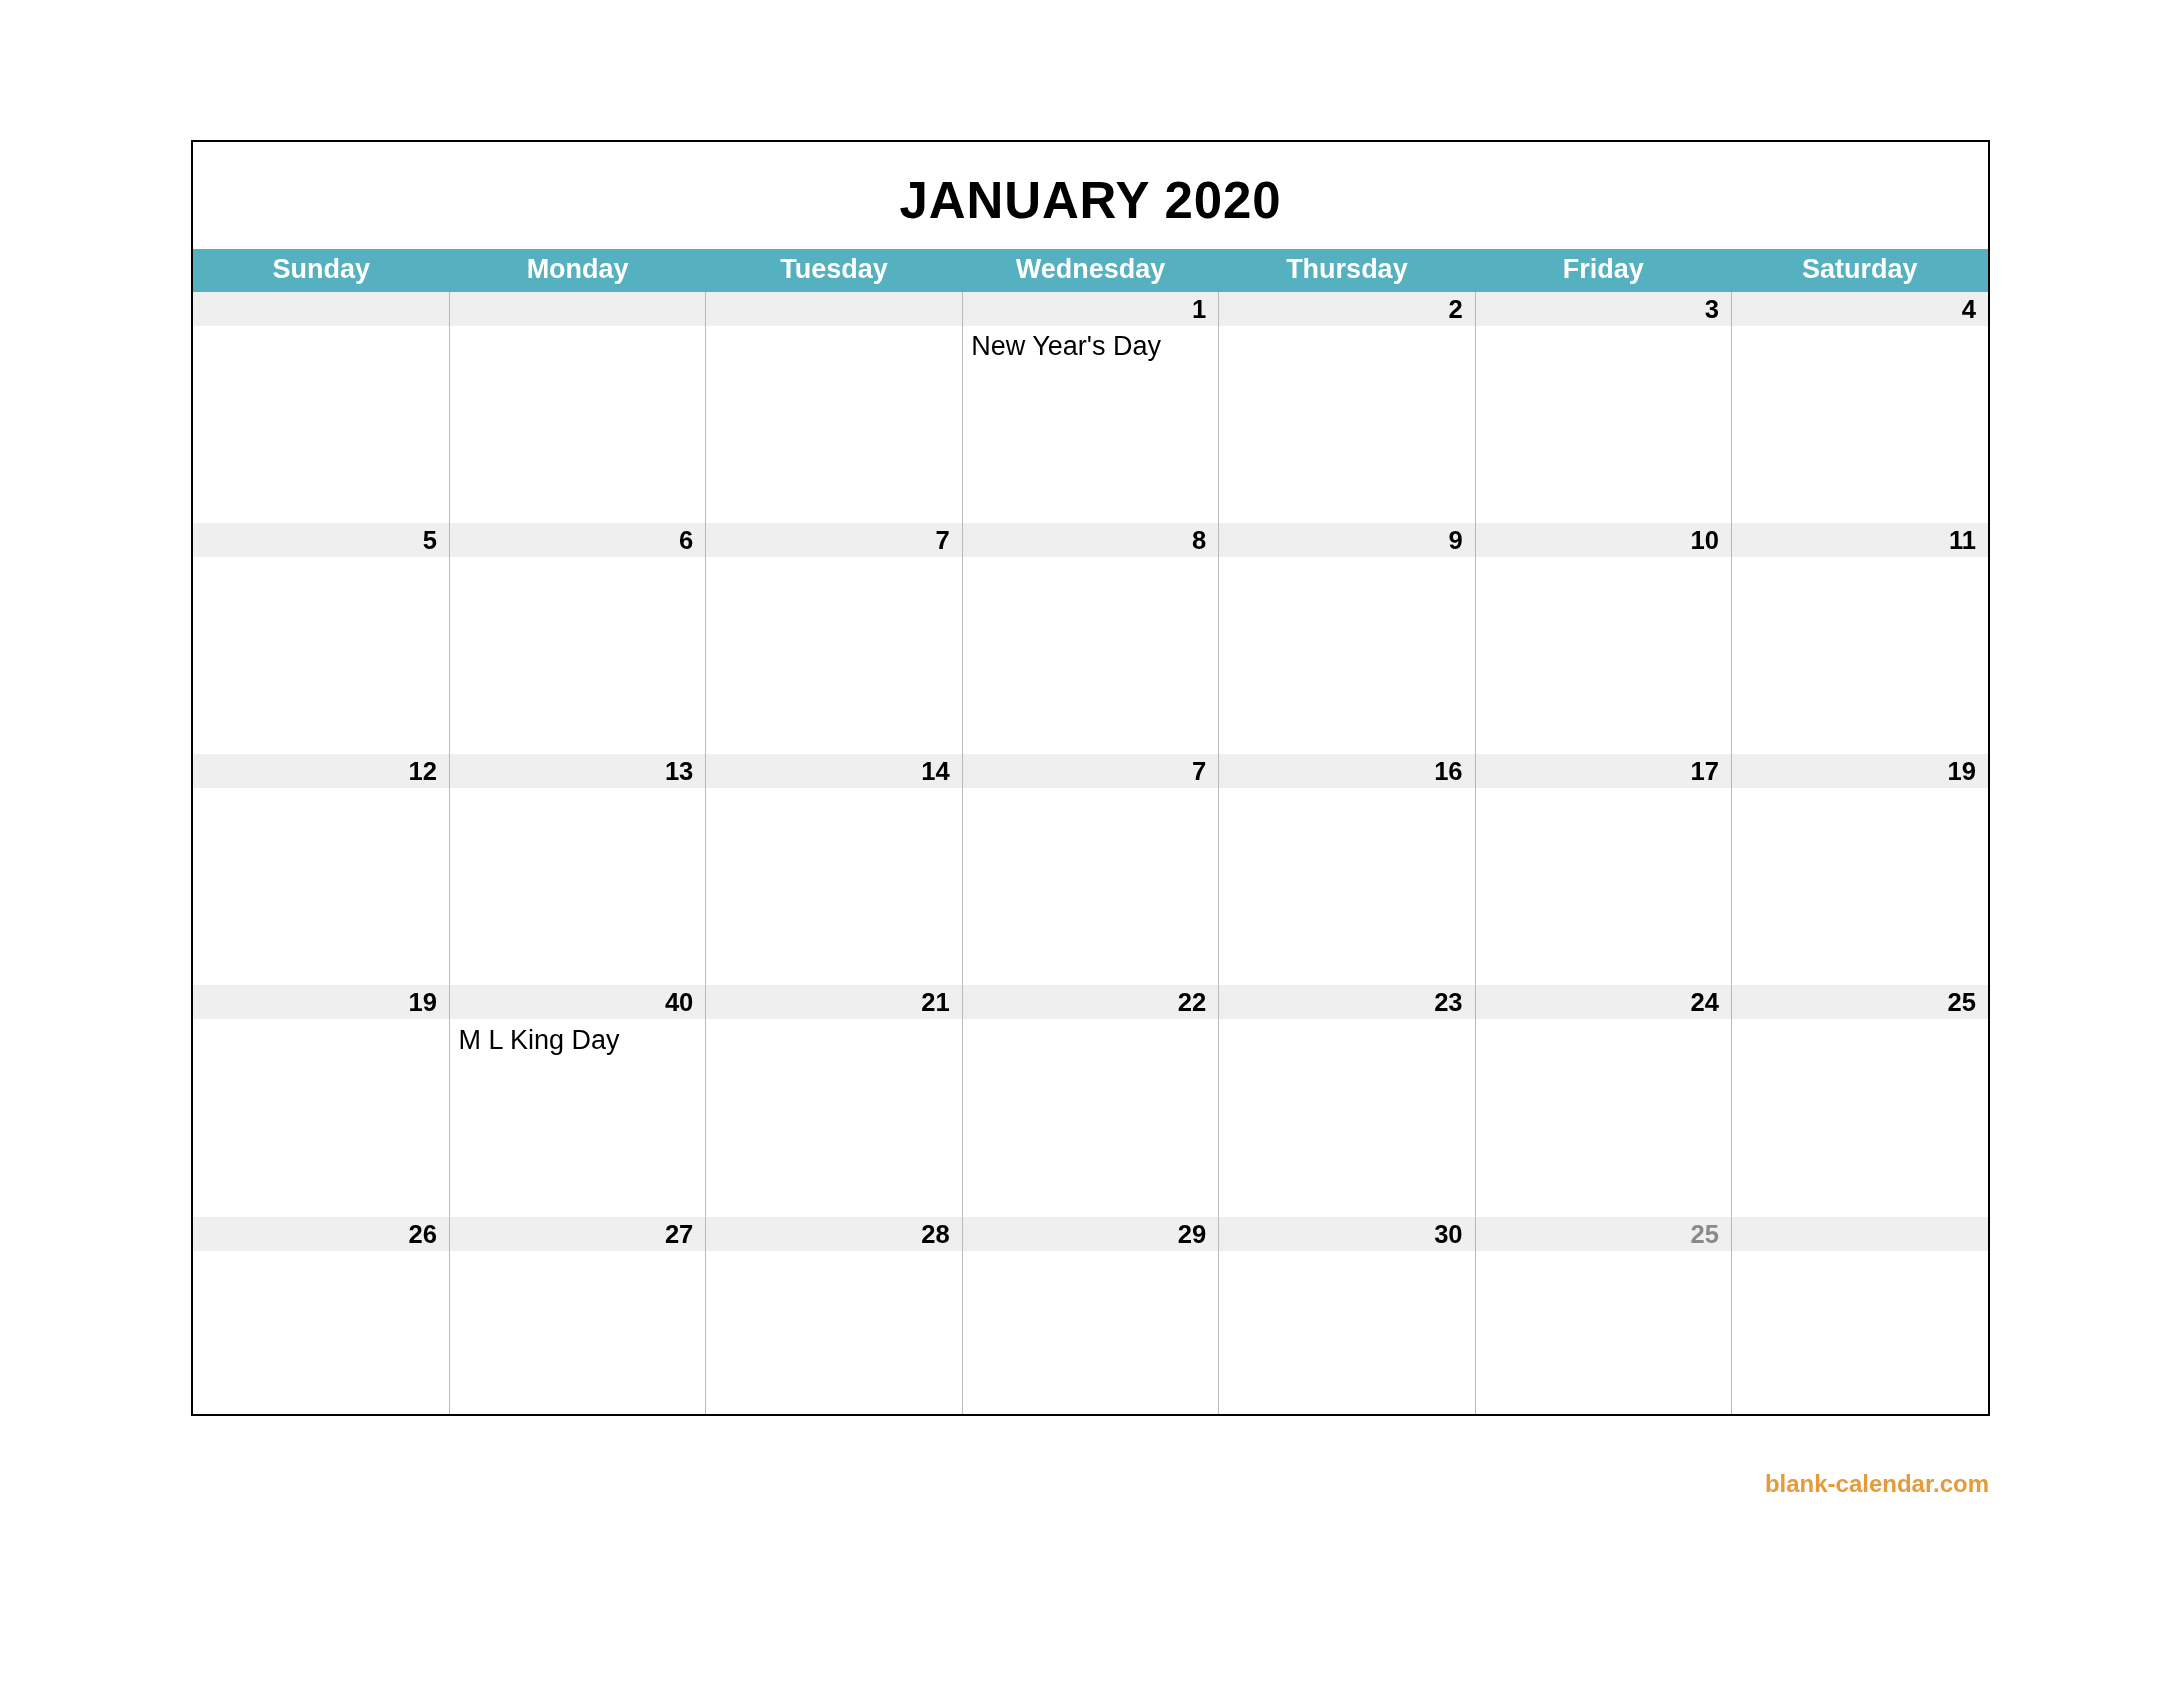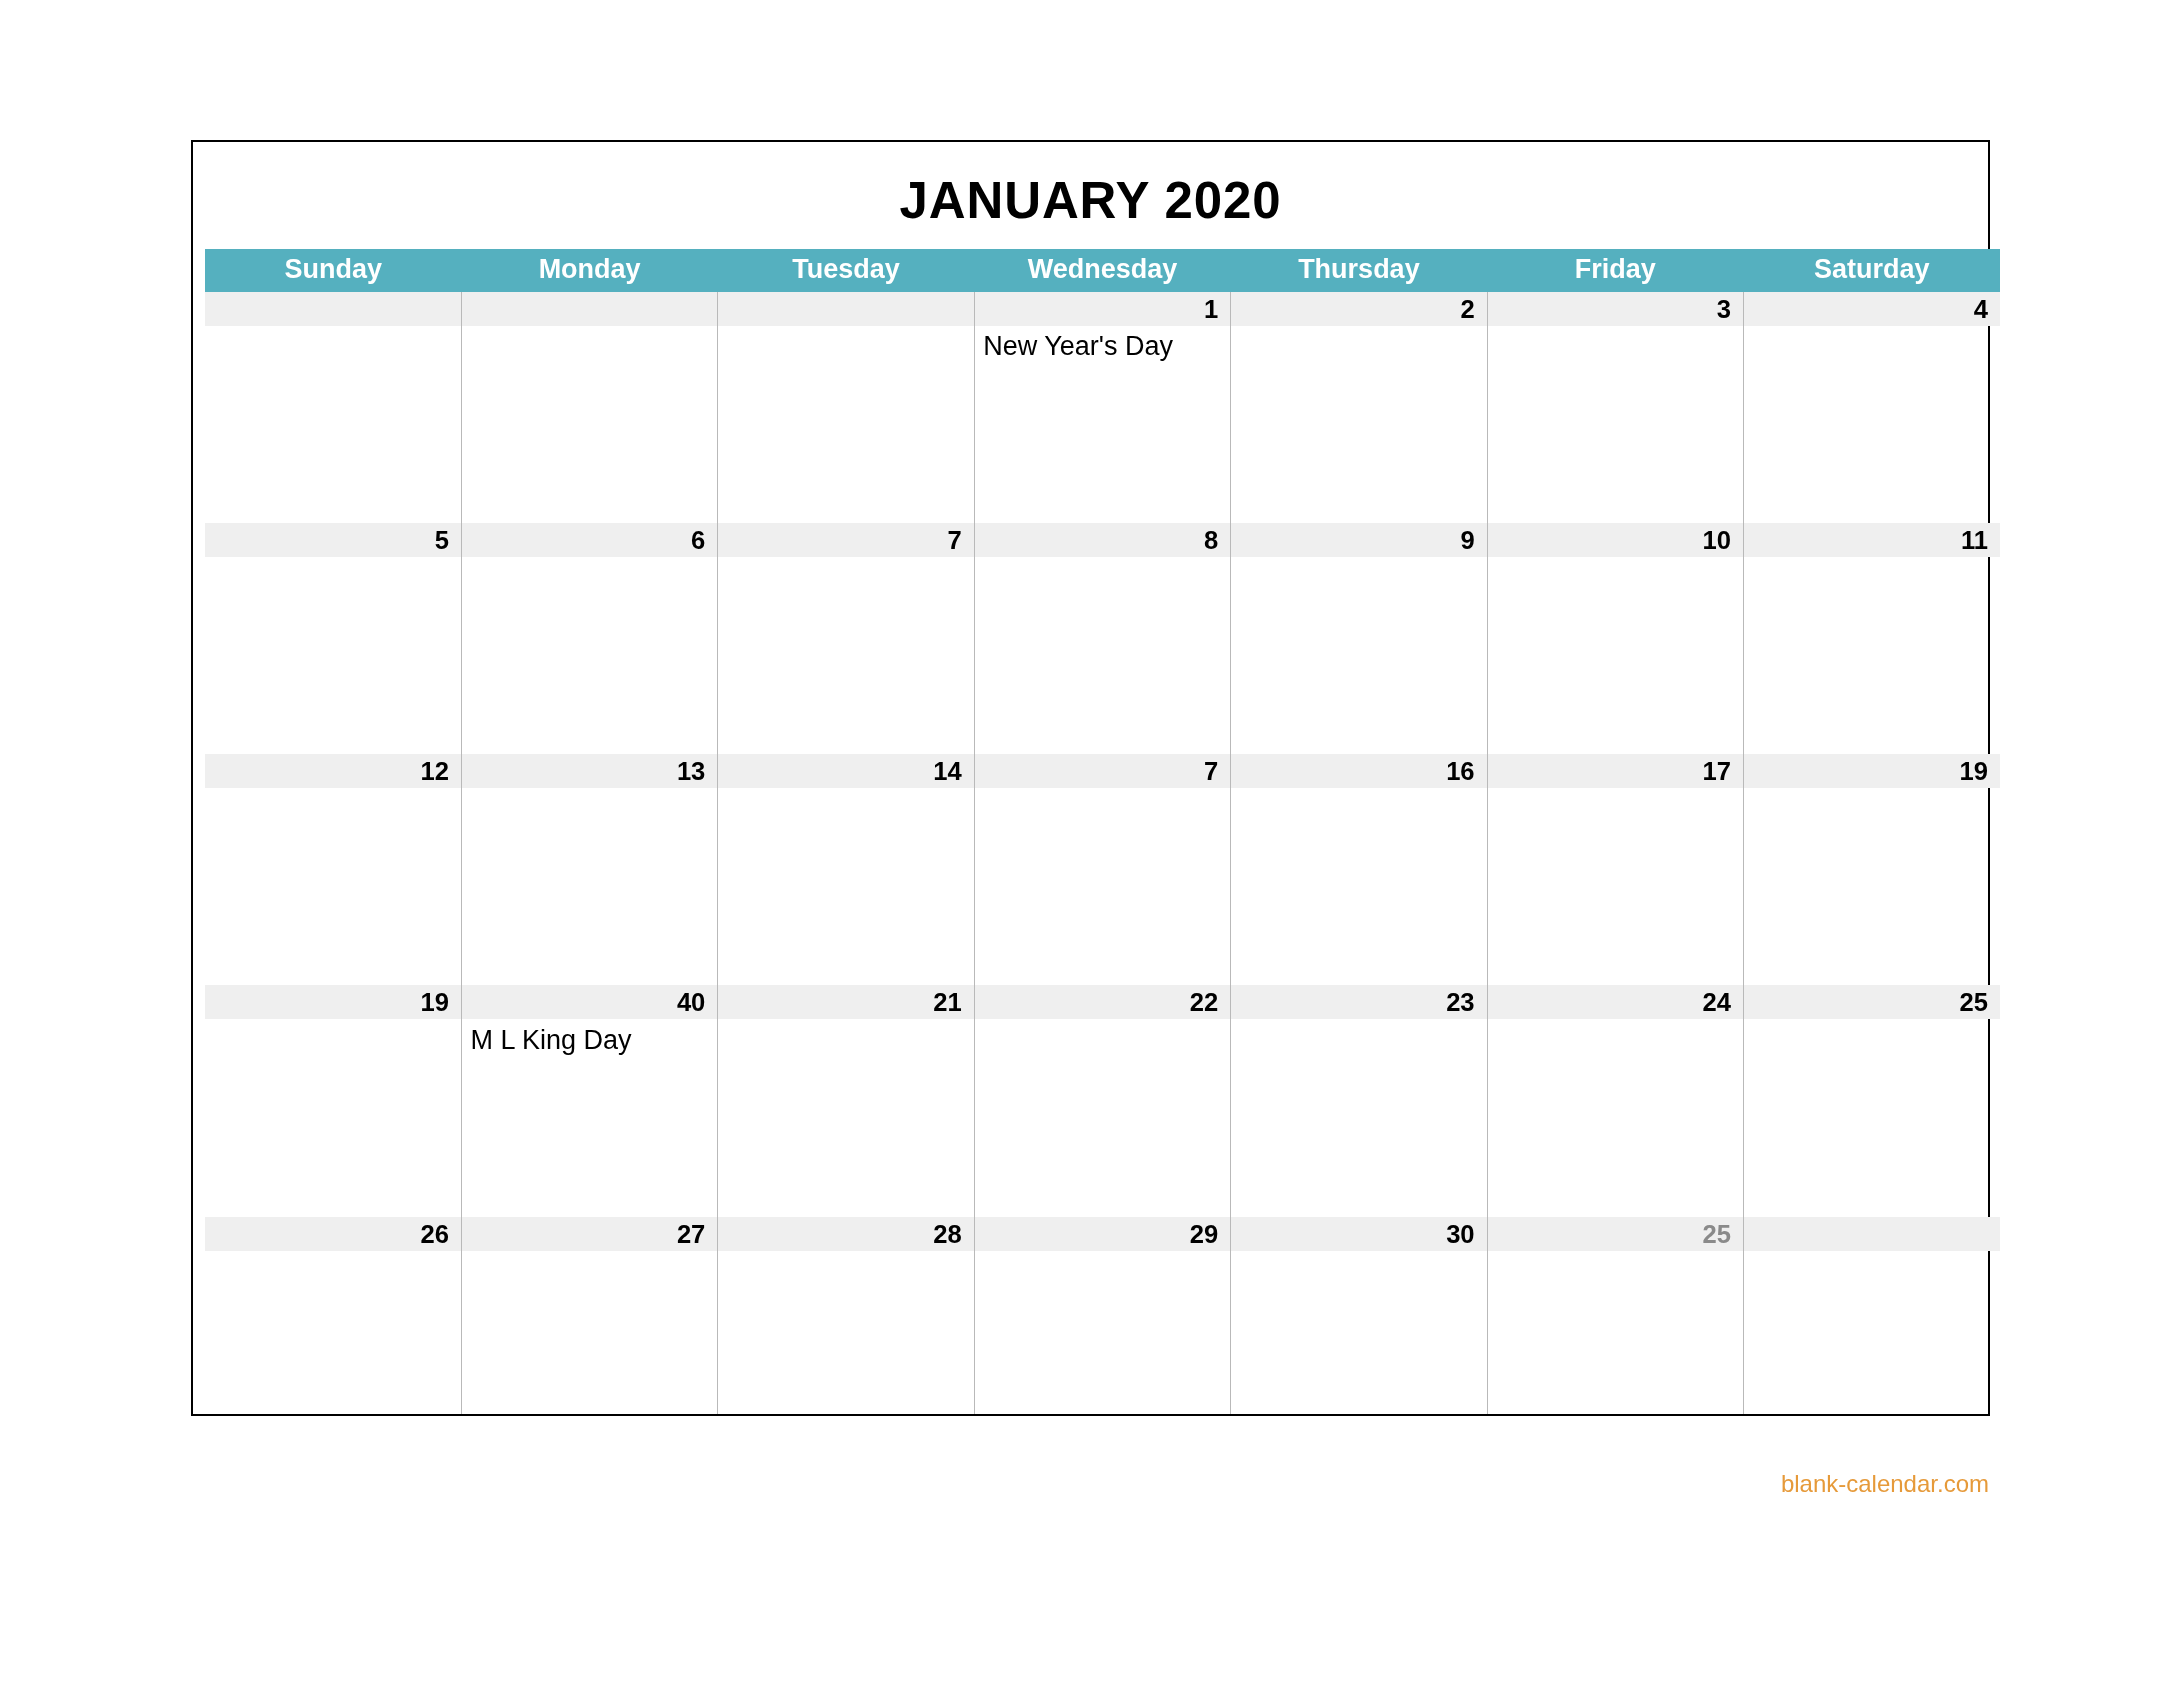--- a/index.html
+++ b/index.html
@@ -24,21 +24,20 @@
     text-align: center;
     font-weight: 700;
     font-size: 51px;
     letter-spacing: 0.9px;
     padding: 29px 0 19px 0;
   }
   table.cal {
     width: 100%;
     border-collapse: collapse;
     table-layout: fixed;
-    margin-left: 12px;
   }
   .dow-row th {
     background: #55b0bf;
     color: #ffffff;
     font-weight: 700;
     font-size: 27px;
     padding: 5.1px 0 6.8px 0;
     text-align: center;
     border: none;
   }
@@ -76,21 +75,21 @@
     color: #000;
   }
   tr.week.short .body { min-height: 153px; }
 
   .credit {
     position: absolute;
     right: 191px;
     top: 1470px;
     color: #e69a3a;
     font-family: Arial, sans-serif;
-    font-weight: 400;
+    font-weight: 700;
     font-size: 24px;
     text-align: right;
   }
 </style>
 </head>
 <body>
 
 <div class="page">
   <div class="title">JANUARY 2020</div>
 

